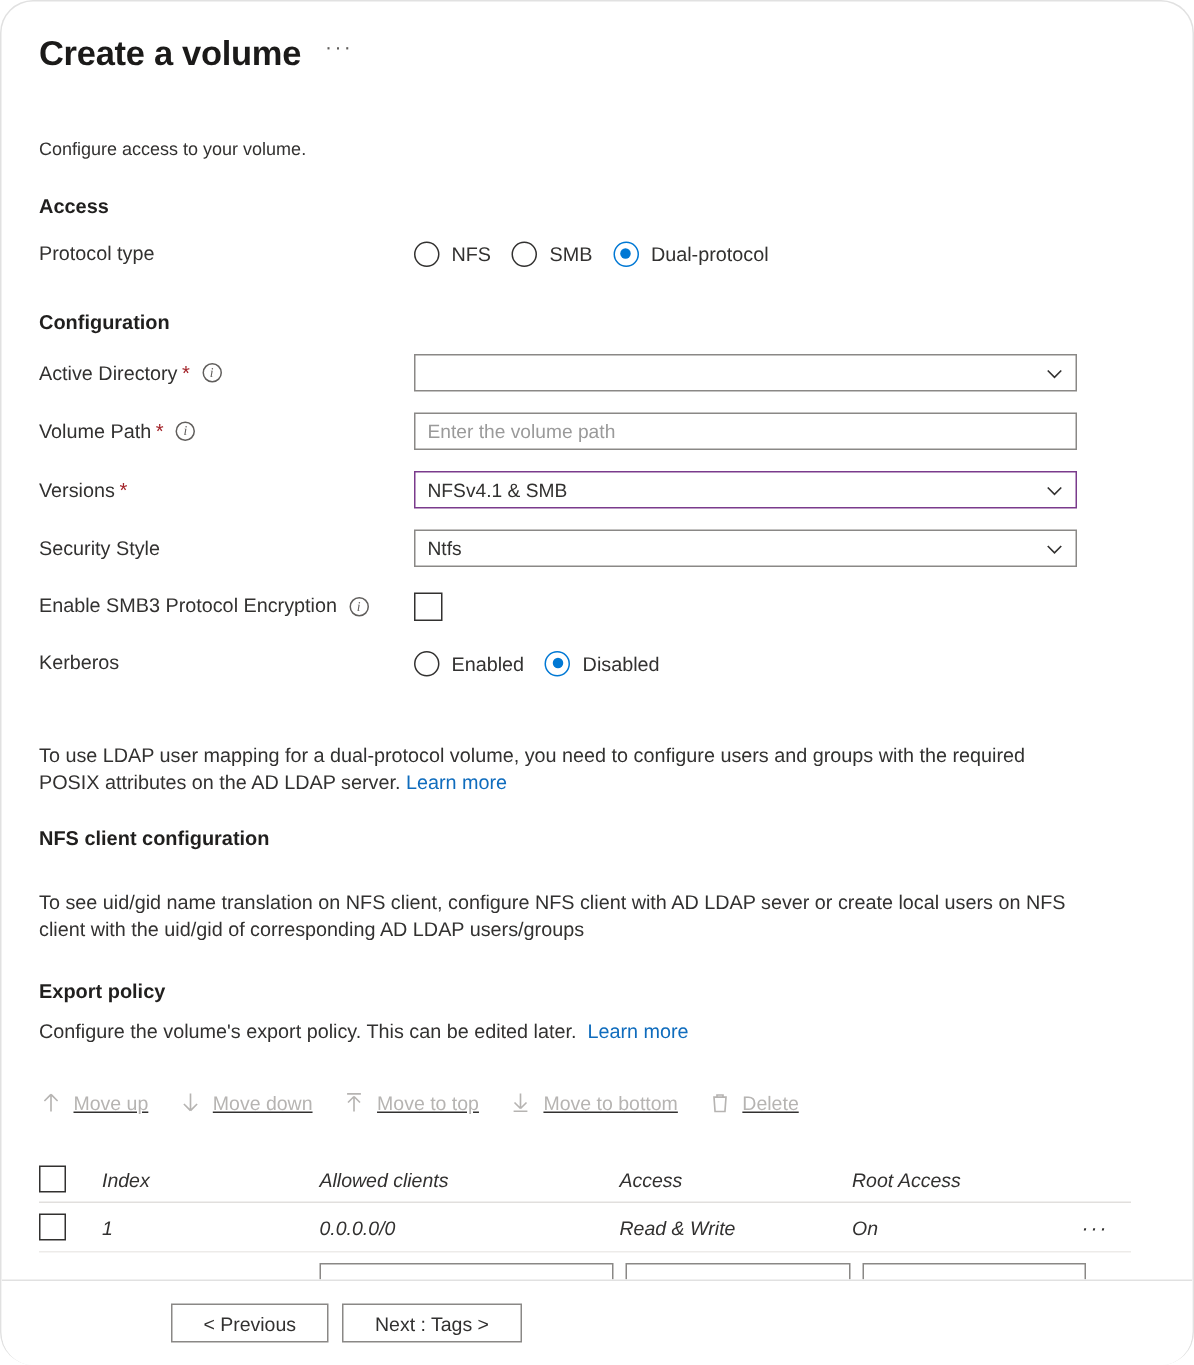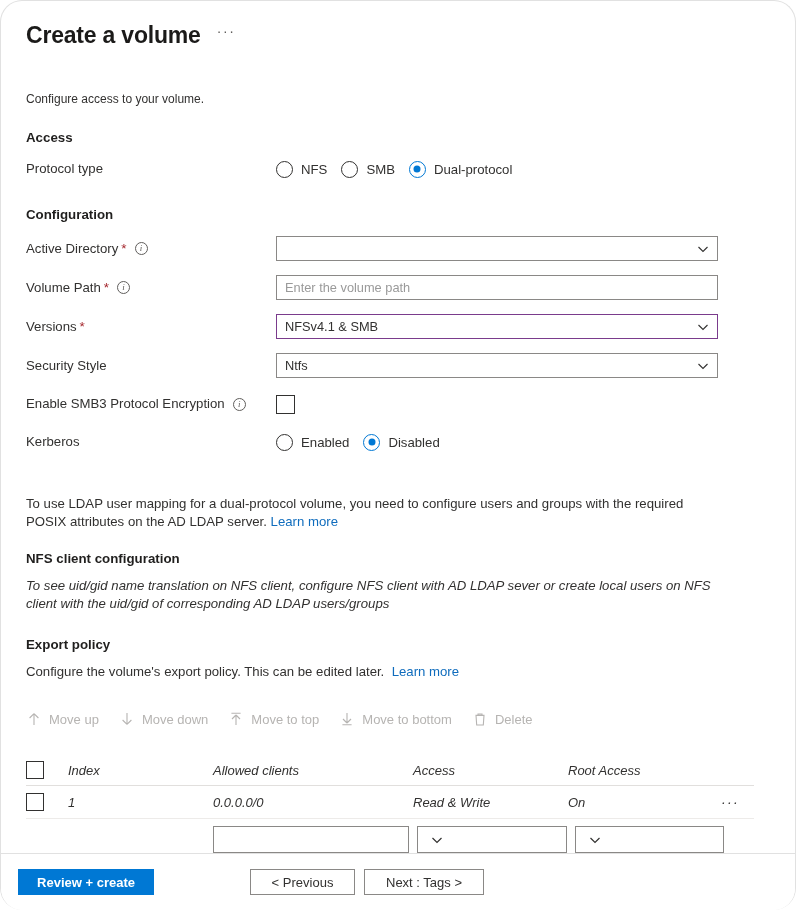--- a/index.html
+++ b/index.html
@@ -196,35 +196,36 @@
   }
 
   
   .note {
     font-size: 13.2px;
     color: #323130;
     line-height: 18px;
     max-width: 700px;
   }
   .note.n1 { margin-top: 41px; }
-  .note.n2 { margin-top: 11px; max-width: 705px; font-style: italic; }
+  .note.n2 { margin-top: 27px; max-width: 705px; }
   .note.n3 { margin-top: 11px; }
   a.lnk {
     color: #0f6cbd;
     text-decoration: none;
     cursor: pointer;
   }
 
   
   .cmdbar {
     display: flex;
     align-items: center;
     margin-top: 22px;
     height: 32px;
     gap: 0;
+    text-decoration: underline;
   }
   .cmd {
     display: flex;
     align-items: center;
     color: #b6b4b2;
     font-size: 13px;
     margin-right: 20px;
     cursor: default;
     white-space: nowrap;
   }
@@ -565,17 +566,16 @@
             </span>
           </div>
         </div>
         <div class="c c-menu"></div>
       </div>
     </div>
 
   </div>
 
   <div class="footer">
-    <button class="btn-primary">Review + create</button>
     <button class="btn-secondary btn-prev">&lt; Previous</button>
     <button class="btn-secondary btn-next">Next : Tags &gt;</button>
   </div>
 </div>
 
 </body></html>

